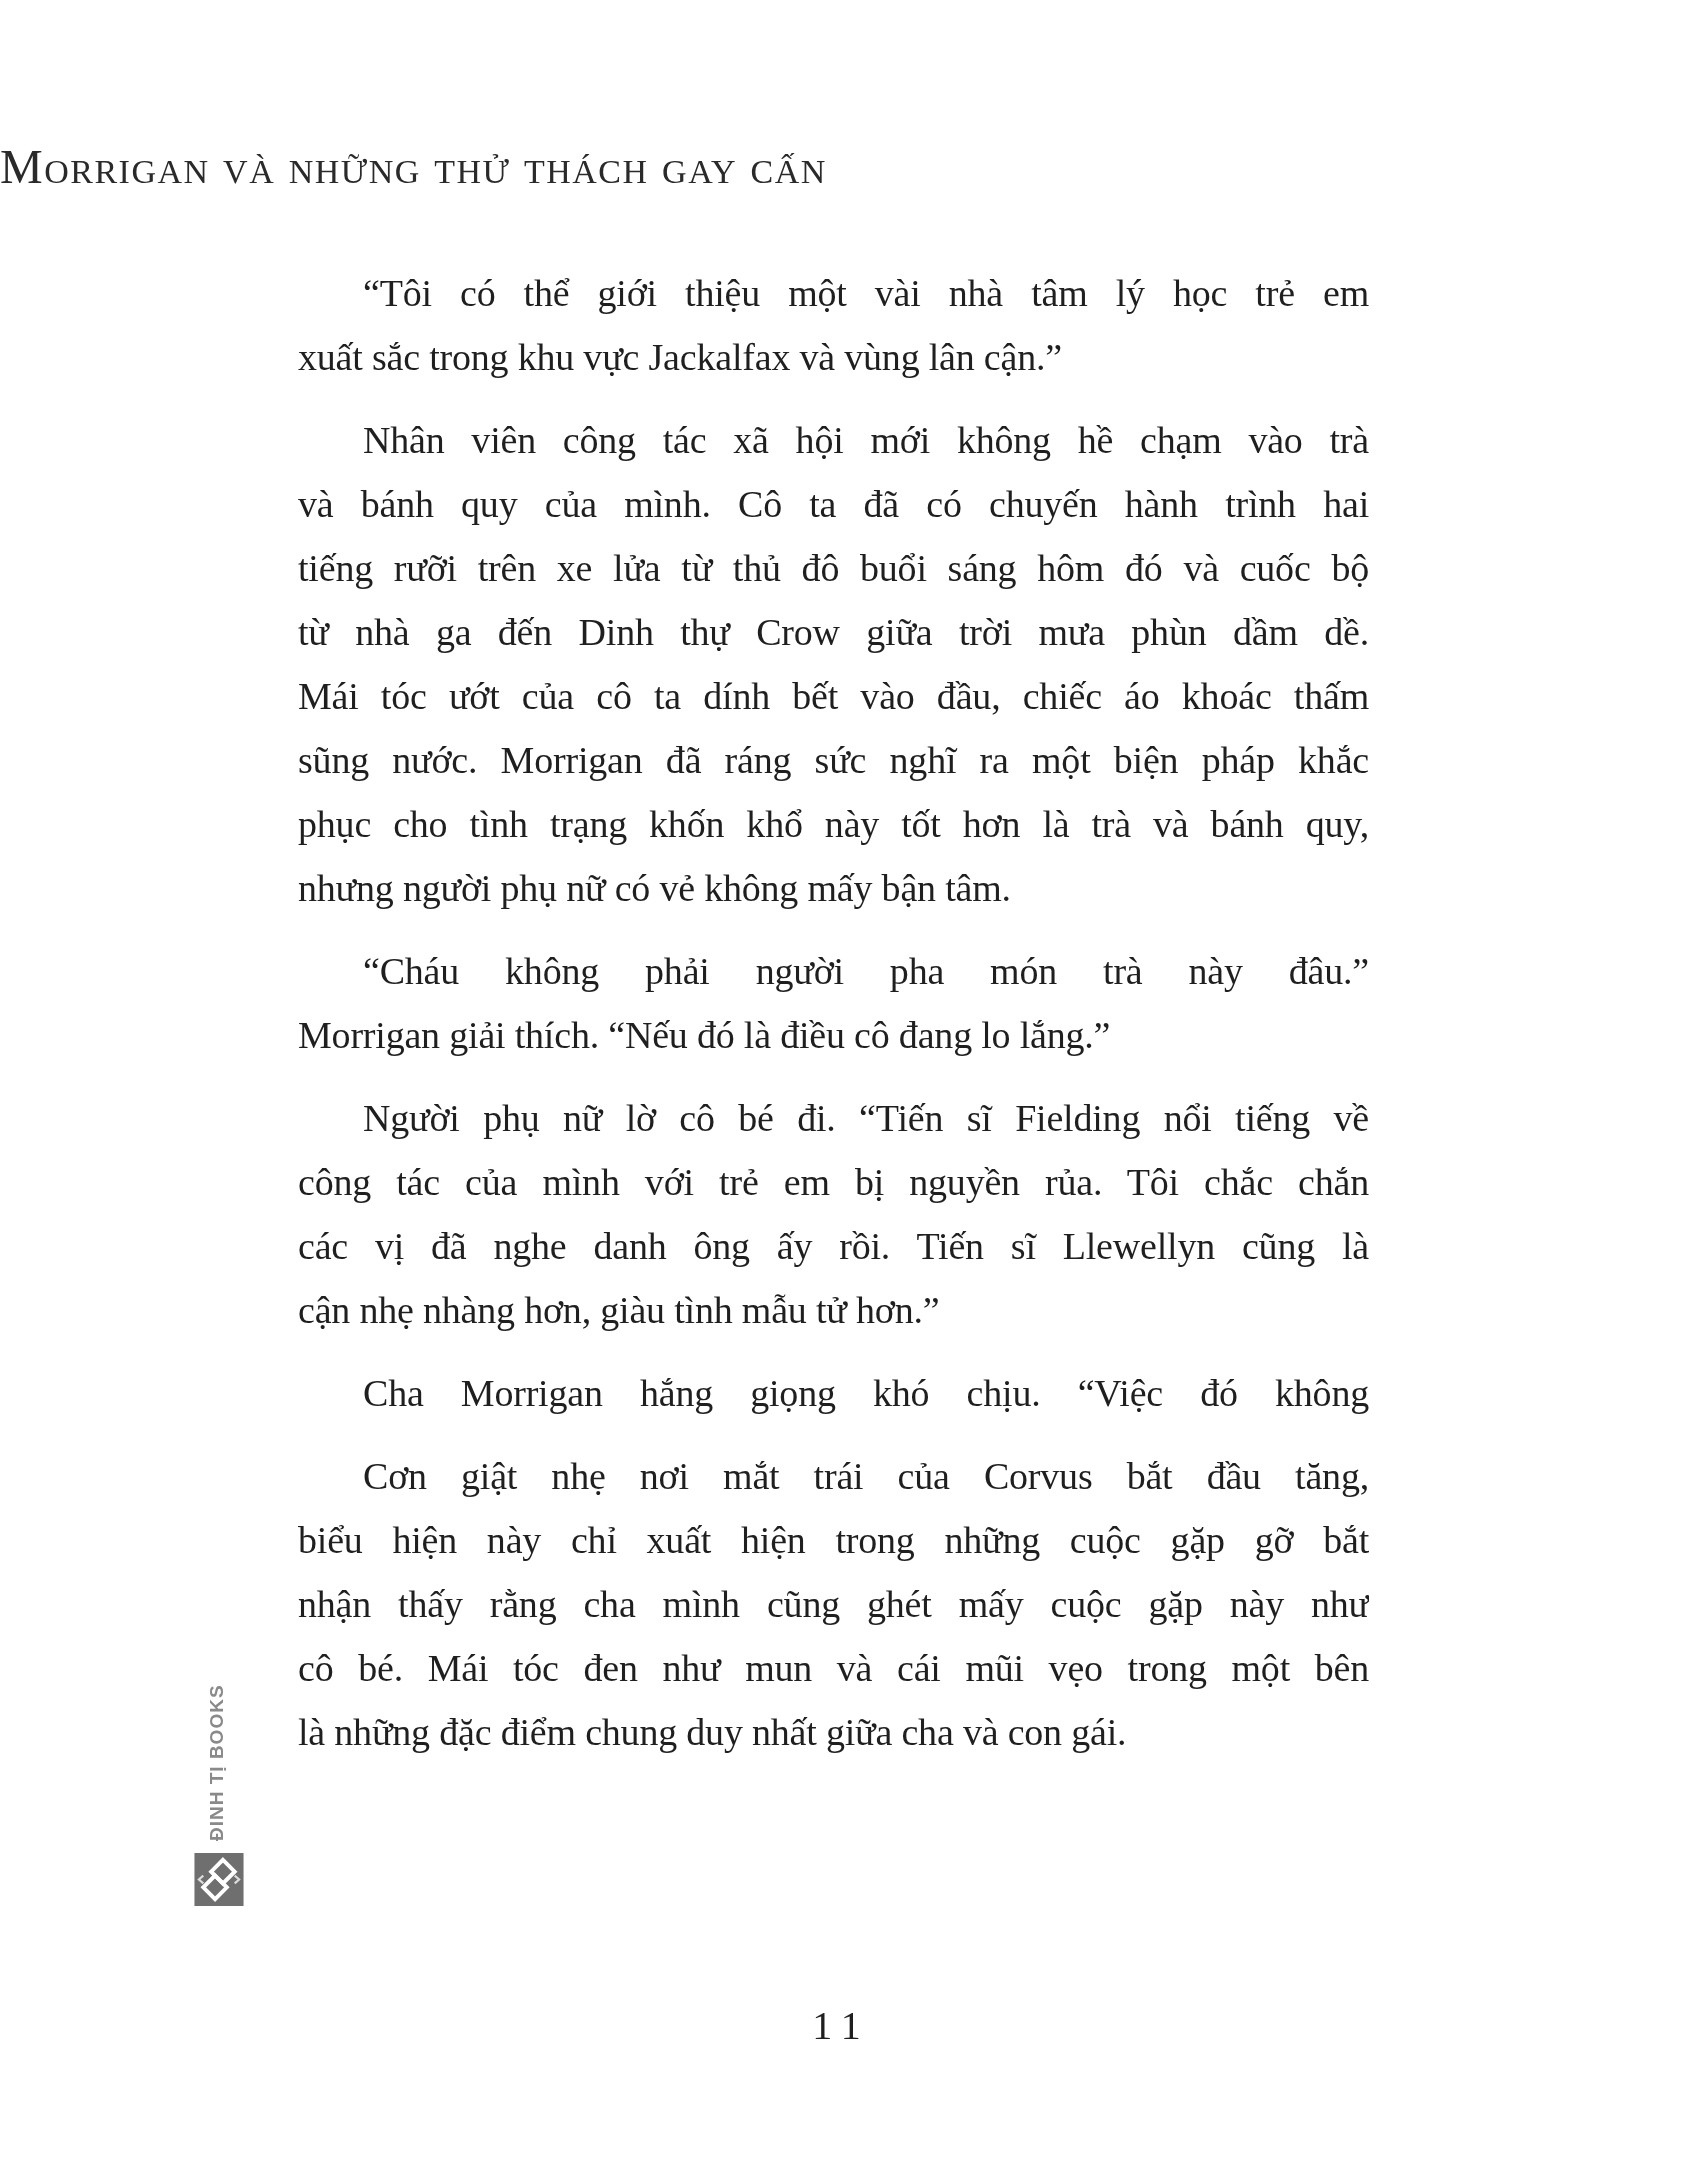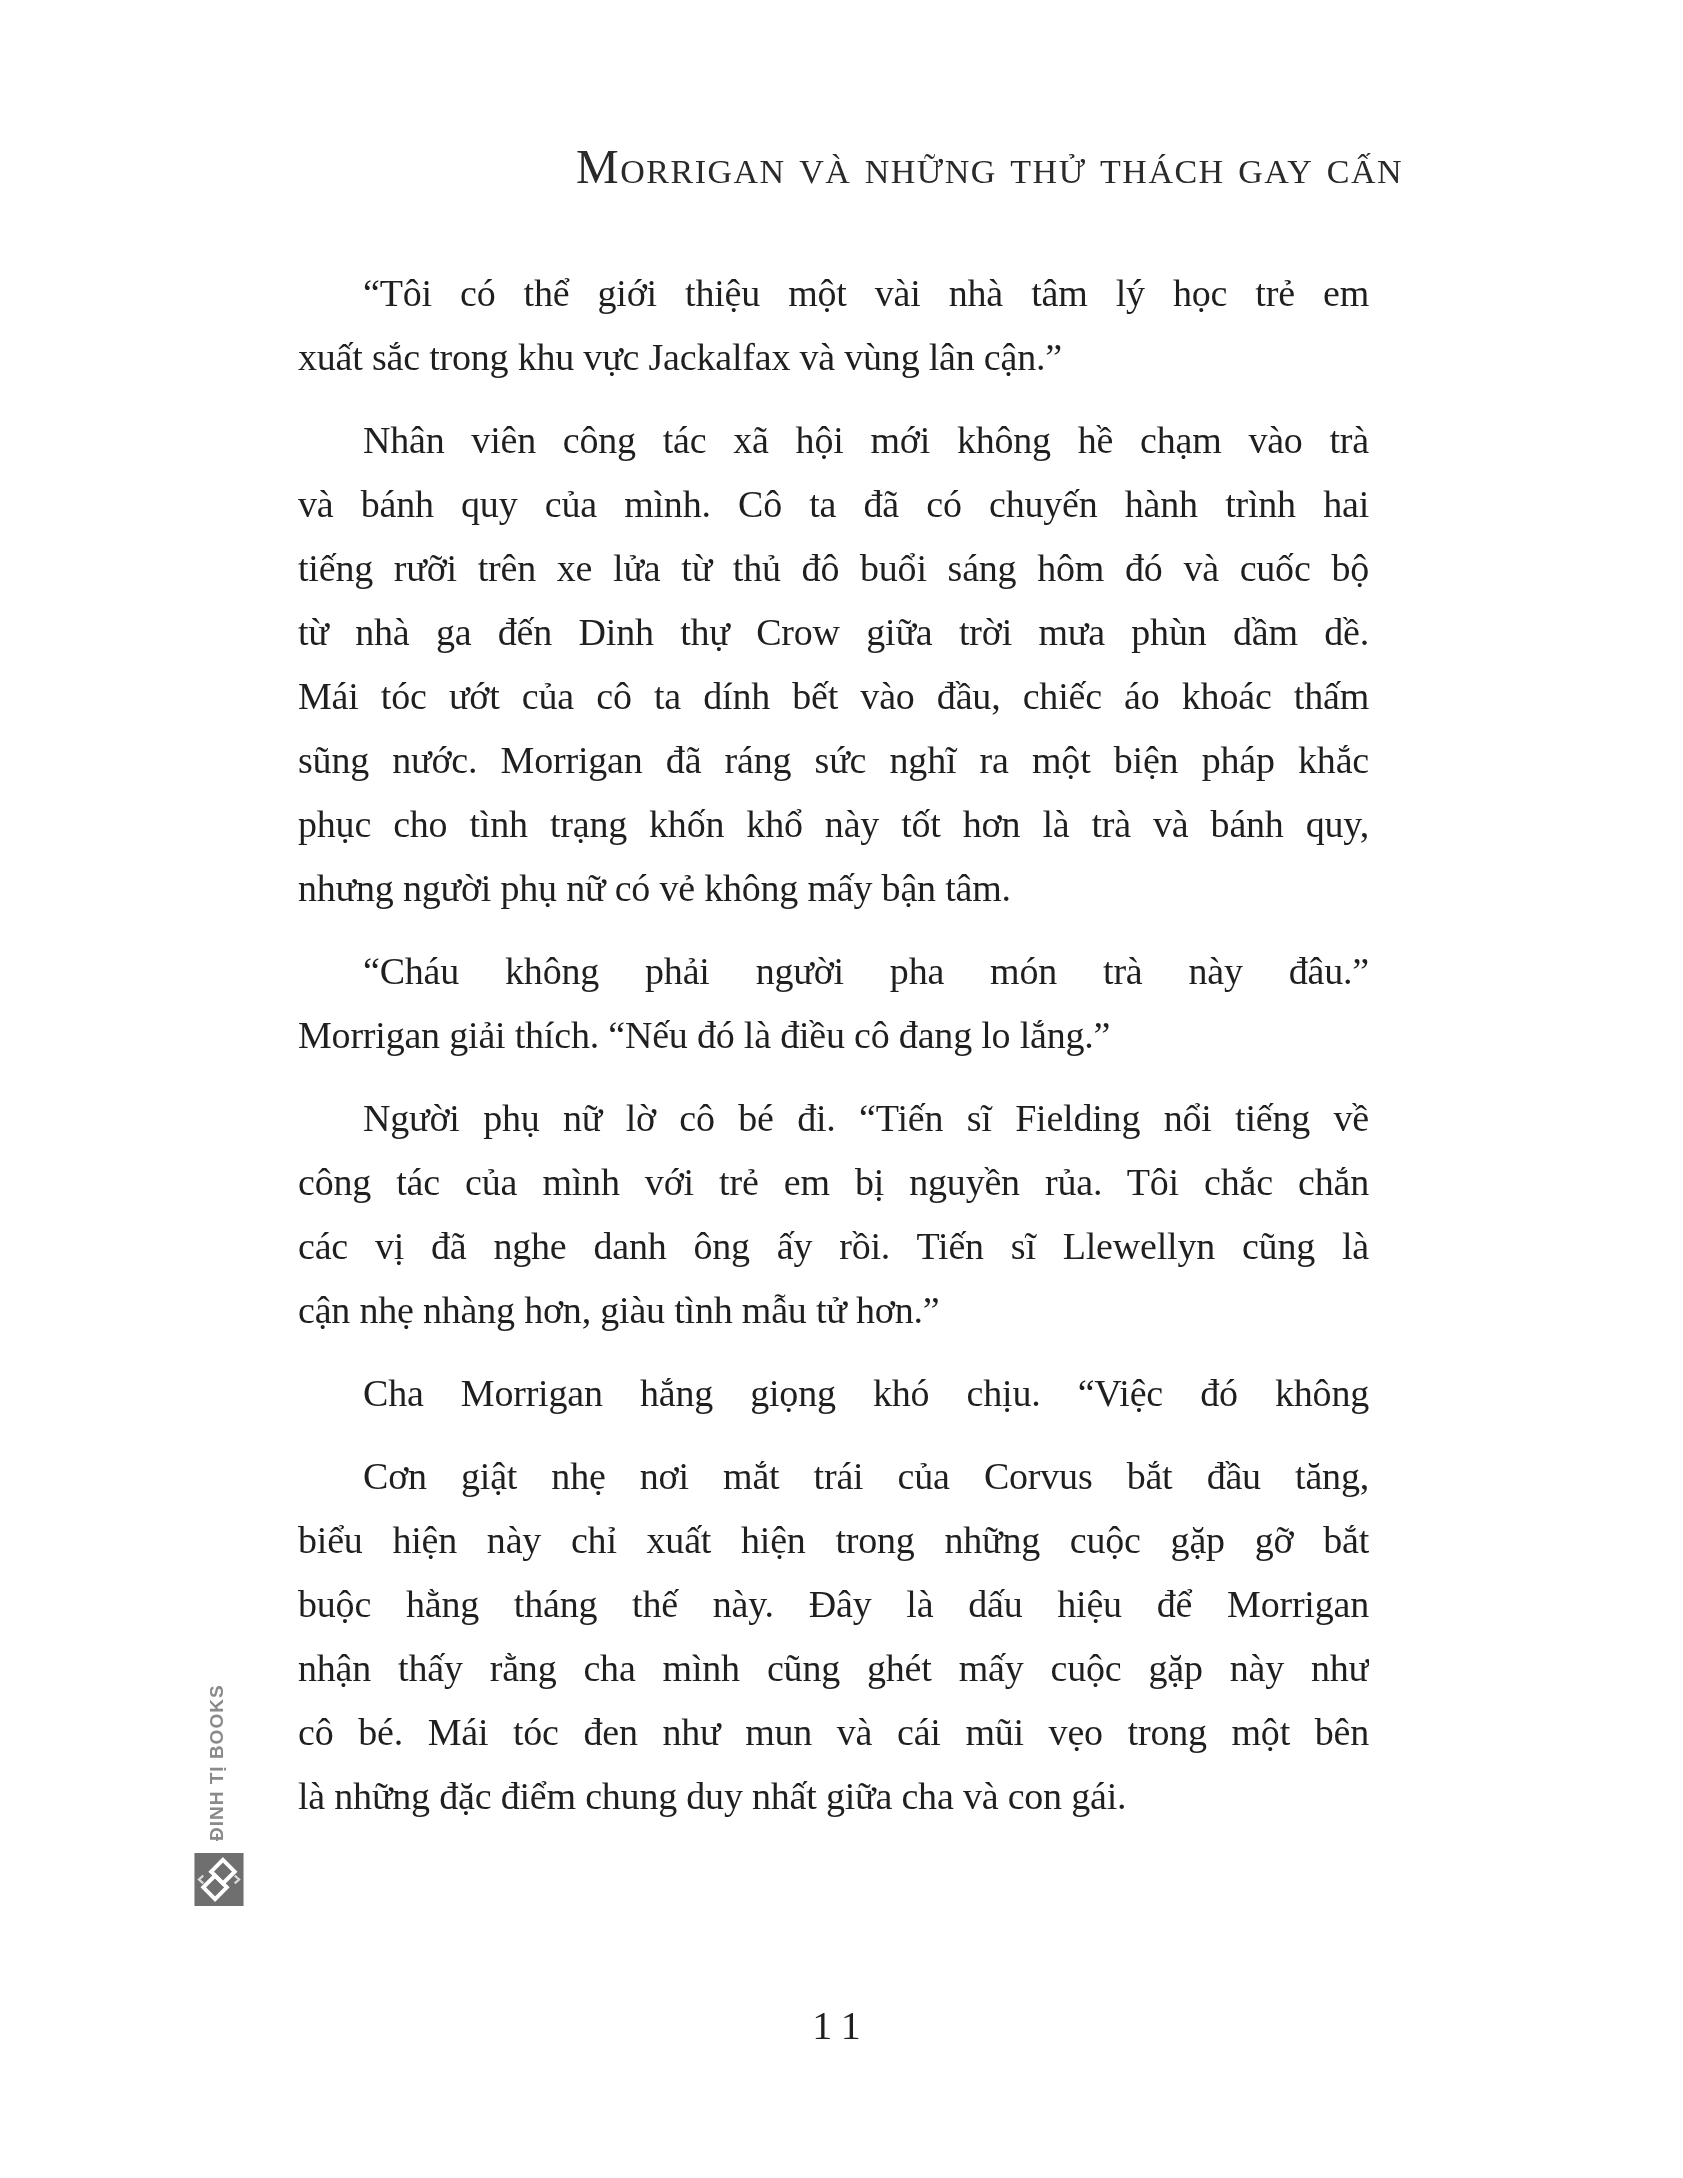--- a/index.html
+++ b/index.html
@@ -3,24 +3,23 @@
 <meta charset="utf-8">
 <style>
   html,body { margin:0; padding:0; background:#e9e9e9; }
   .page {
     position:relative; width:1683px; height:2178px; margin:0 auto;
     background:#ffffff; overflow:hidden;
     font-family:"Liberation Serif","DejaVu Serif",serif;
   }
   .running-header {
     position:absolute; top:137px; left:0; width:1362px;
-    text-align:right; font-variant:small-caps;
+    text-align:left; font-variant:small-caps;
     font-size:48px; line-height:59px; letter-spacing:1.5px;
     color:#2a2a2a;
-    margin-left:41px;
   }
   .body-text {
     position:absolute; left:298px; top:261px; width:1071px;
     color:#1f1f1f; font-size:38px; letter-spacing:-0.2px;
   }
   .para { margin:0 0 19px 0; }
   .line { height:64px; line-height:64px; overflow:hidden; }
   .just { text-align:justify; text-align-last:justify; }
   .last { text-align:left; text-align-last:left; }
   .first { text-indent:65px; }
@@ -77,21 +76,20 @@
       <div class="line last">cận nhẹ nhàng hơn, giàu tình mẫu tử hơn.”</div>
     </div>
 
     <div class="para">
       <div class="line just first">Cha Morrigan hắng giọng khó chịu. “Việc đó không</div>
     </div>
 
     <div class="para">
       <div class="line just first">Cơn giật nhẹ nơi mắt trái của Corvus bắt đầu tăng,</div>
       <div class="line just">biểu hiện này chỉ xuất hiện trong những cuộc gặp gỡ bắt</div>
-      <div class="line just">buộc hằng tháng thế này. Đây là dấu hiệu để Morrigan</div>
       <div class="line just">nhận thấy rằng cha mình cũng ghét mấy cuộc gặp này như</div>
       <div class="line just">cô bé. Mái tóc đen như mun và cái mũi vẹo trong một bên</div>
       <div class="line last">là những đặc điểm chung duy nhất giữa cha và con gái.</div>
     </div>
 
   </div>
 
   <div class="brand-vertical">ĐINH TỊ BOOKS</div>
 
   <div class="publisher-logo">

